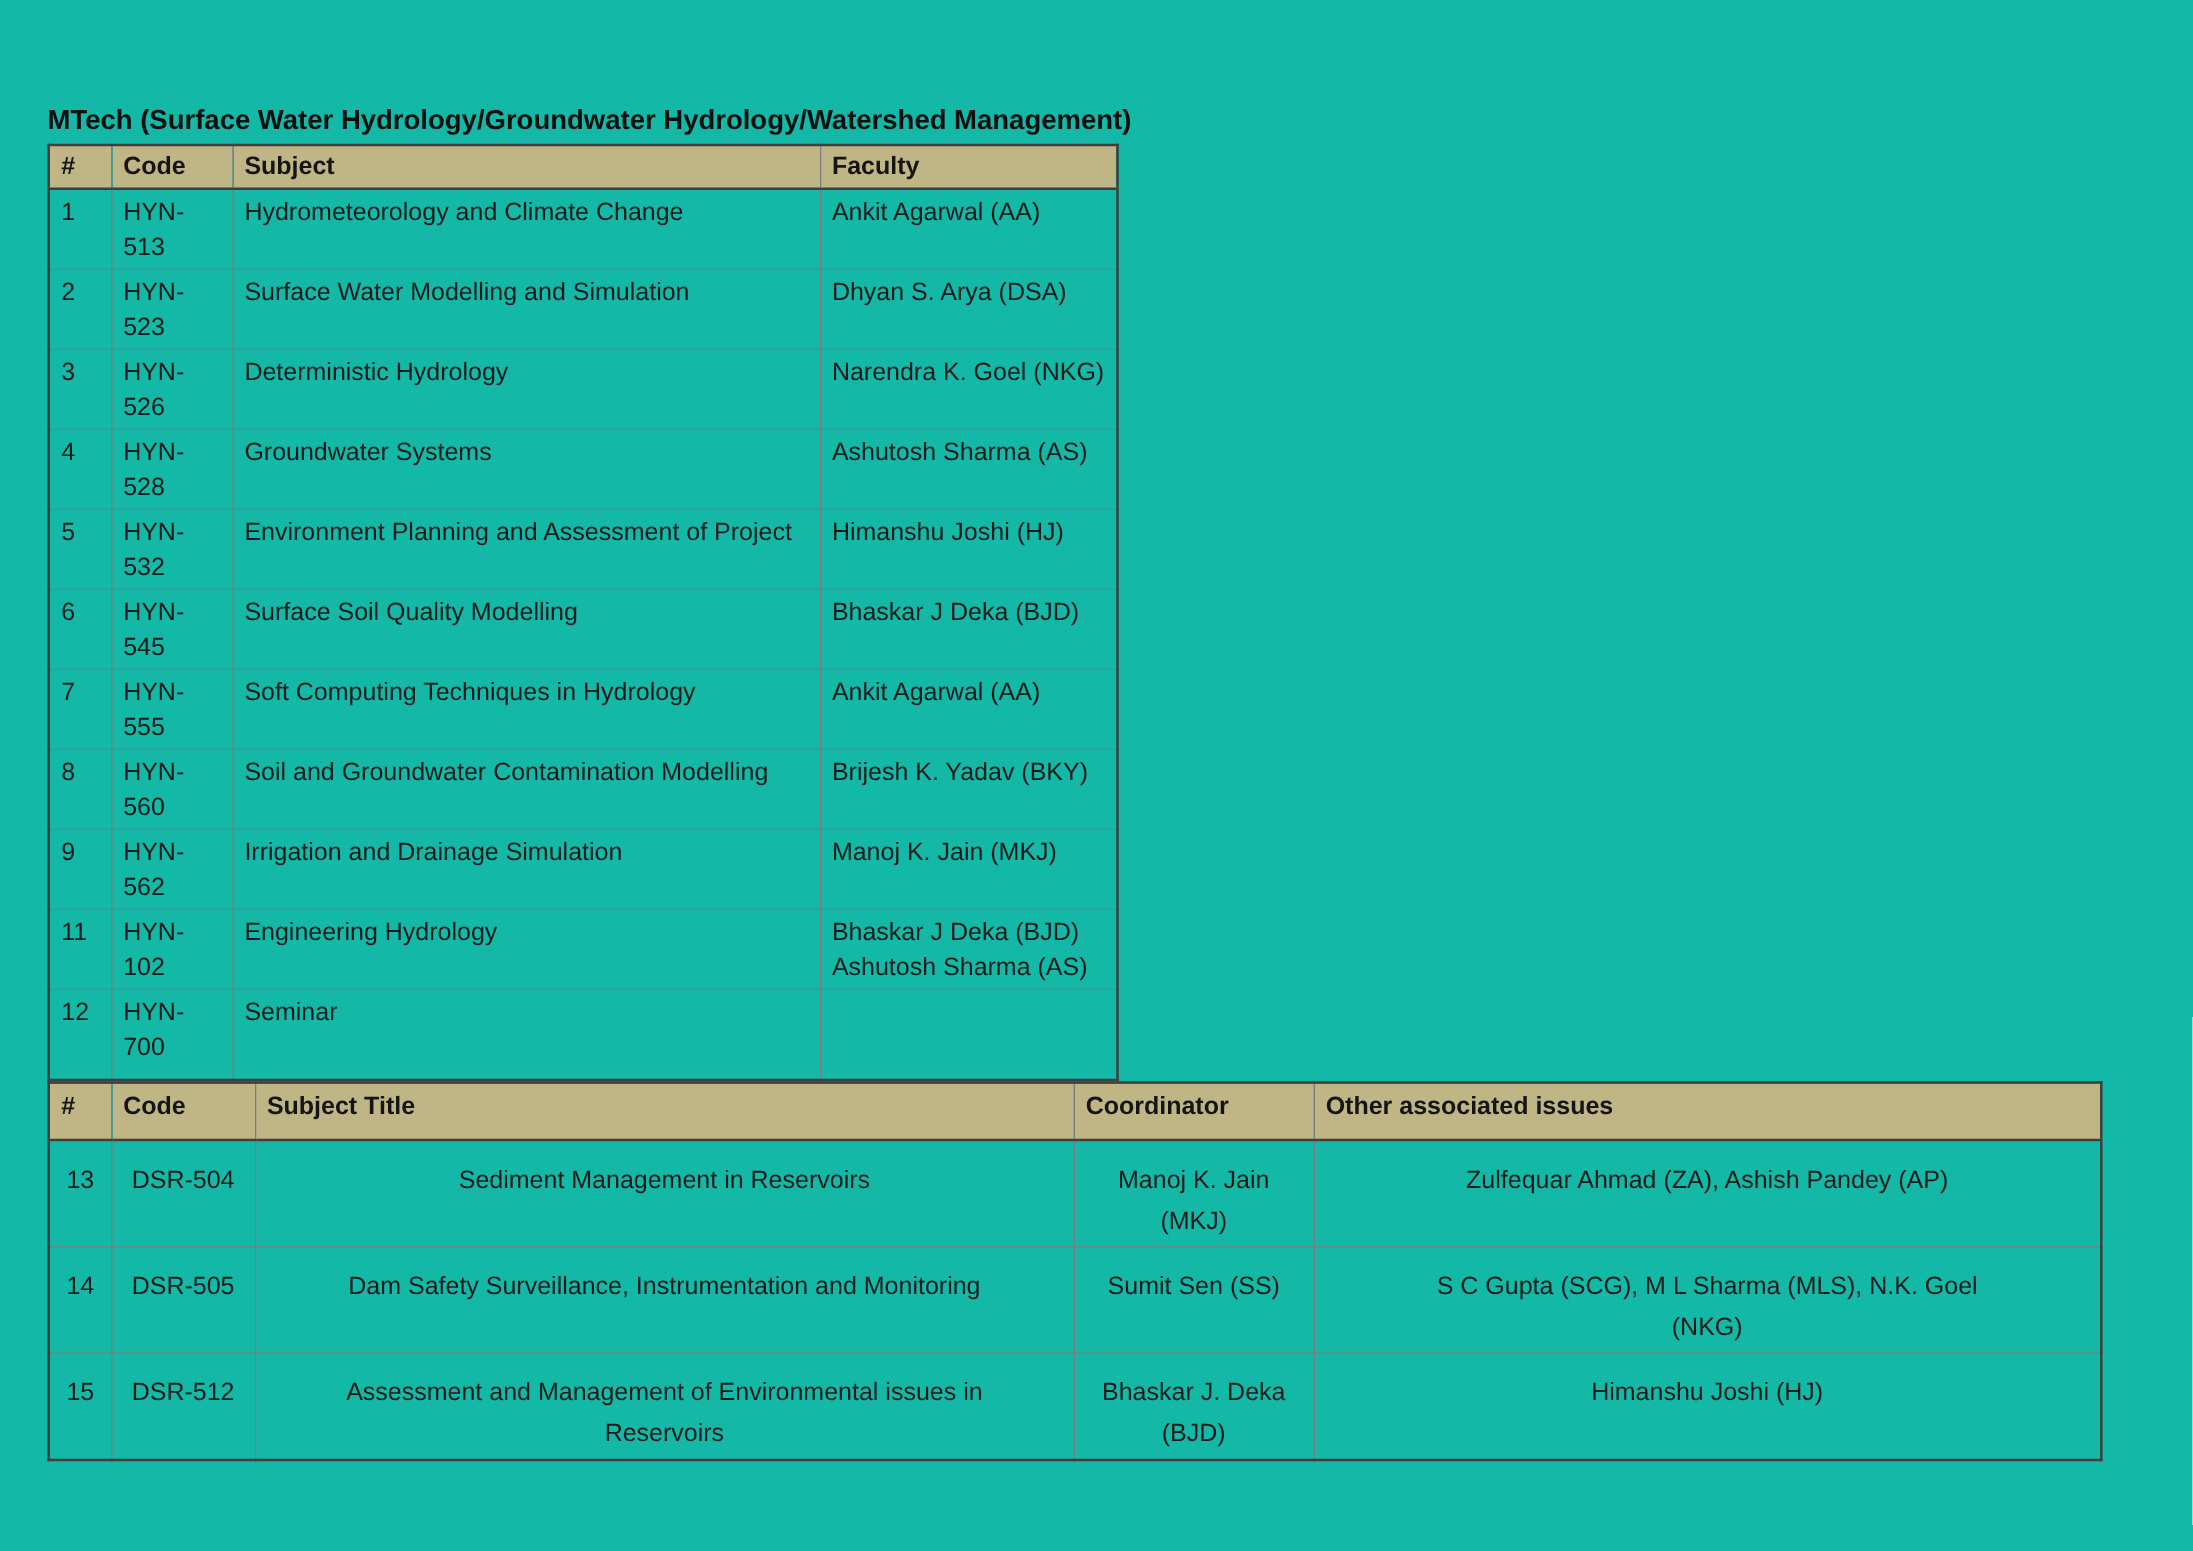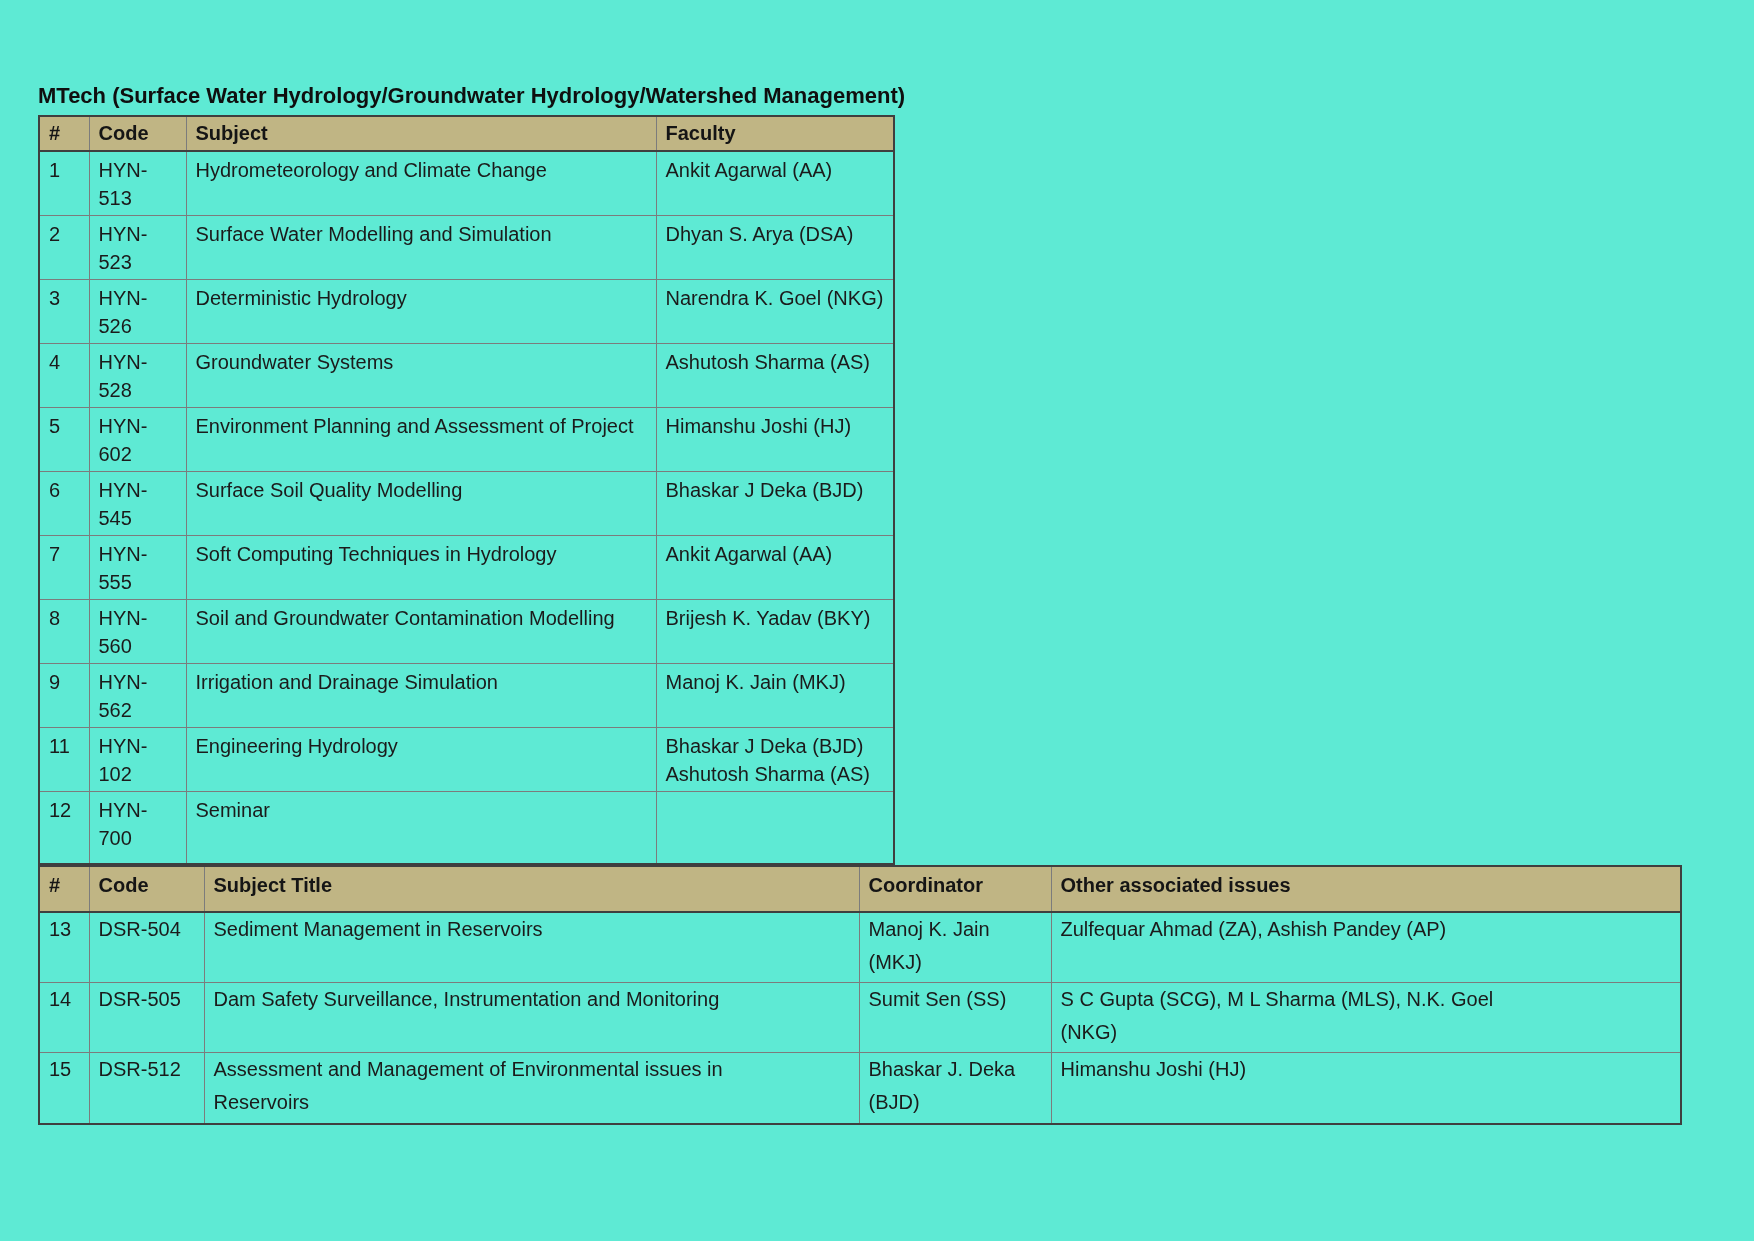--- a/index.html
+++ b/index.html
@@ -1,18 +1,18 @@
 <!DOCTYPE html>
 <html style="--header-fill: #C0B584;"><head>
 <meta charset="utf-8">
 <style>
   html, body { margin:0; padding:0; background:#ffffff; }
   body { font-family:"Liberation Sans", sans-serif; color:#1b1b1b; }
   .page {
-    width:1754px; height:1241px; background:#5eead4;
+    width:1754px; height:1241px; background:#14b8a6;
     box-sizing:border-box; padding:84px 0 0 38px;
     position:relative; overflow:hidden;
   }
   .tbl-title {
     font-size:22px; font-weight:bold; color:#0f0f0f;
     margin:0 0 7px 0; line-height:24px;
   }
   .tbl-title.second { margin-top:47px; }
   table {
     border-collapse:collapse; table-layout:fixed;
@@ -32,21 +32,21 @@
   }
   
   #table-1 { width:855px; font-size:20px; }
   #table-1 td { line-height:28px; padding-top:4px; }
   #table-1 thead tr { height:35px; }
   #table-1 tbody tr { height:36px; }
   #table-1 tbody tr:nth-child(11) { height:72px;margin-top:36px; }
   #table-1 tbody tr:nth-child(12) { height:28px;margin-left:27px; }
   
   #table-2 { width:1642px; font-size:20px; }
-  #table-2 td { line-height:33px; padding-top:0; }
+  #table-2 td { line-height:33px; padding-top:15px;text-align:center; }
   #table-2 th { height:46px; padding-top:7px; box-sizing:border-box; }
   #table-2 tbody tr:nth-child(1) { height:35px; }
   #table-2 tbody tr:nth-child(2) { height:70px; }
   #table-2 tbody tr:nth-child(3) { height:72px; }
   #table-2 tbody tr:nth-child(4) { height:70px; }
   #table-2 tbody tr:nth-child(5) { height:70px; }
   #table-2 tbody tr:nth-child(6) { height:70px; }
   #table-2 tbody tr:nth-child(7) { height:35px; }
 </style>
 </head>
@@ -91,21 +91,21 @@
           <td>Narendra K. Goel (NKG)</td>
         </tr>
         <tr>
           <td>4</td>
           <td>HYN-528</td>
           <td>Groundwater Systems</td>
           <td>Ashutosh Sharma (AS)</td>
         </tr>
         <tr>
           <td>5</td>
-          <td>HYN-602</td>
+          <td>HYN-532</td>
           <td>Environment Planning and Assessment of Project</td>
           <td>Himanshu Joshi (HJ)</td>
         </tr>
         <tr>
           <td>6</td>
           <td>HYN-545</td>
           <td>Surface Soil Quality Modelling</td>
           <td>Bhaskar J Deka (BJD)</td>
         </tr>
         <tr>

